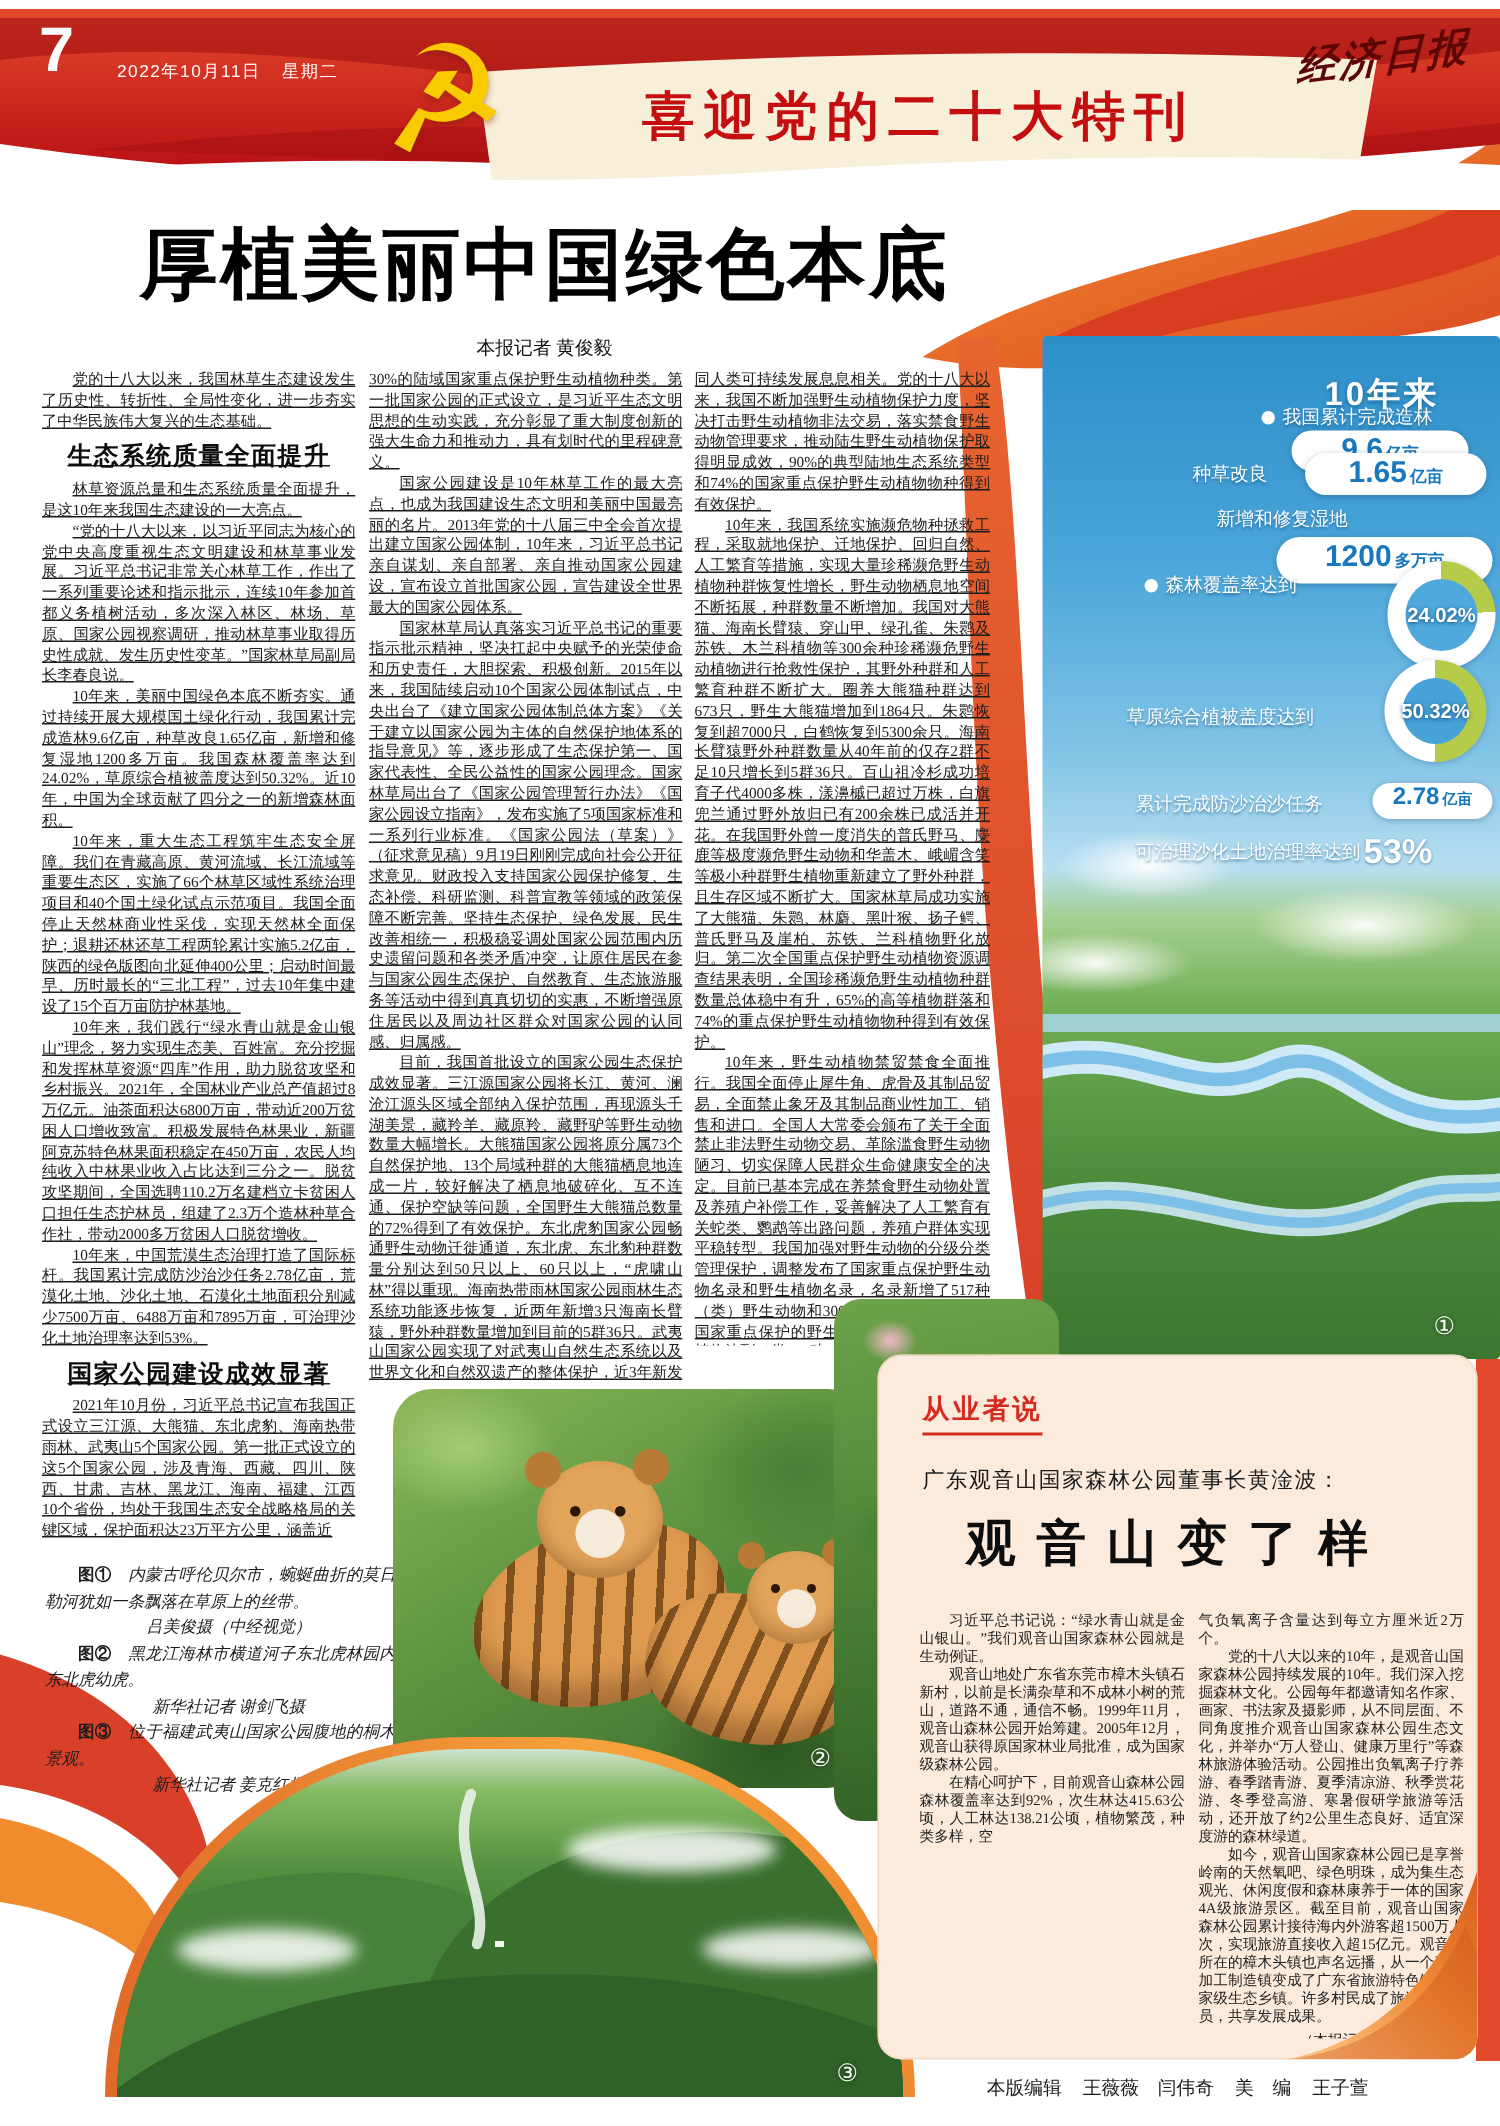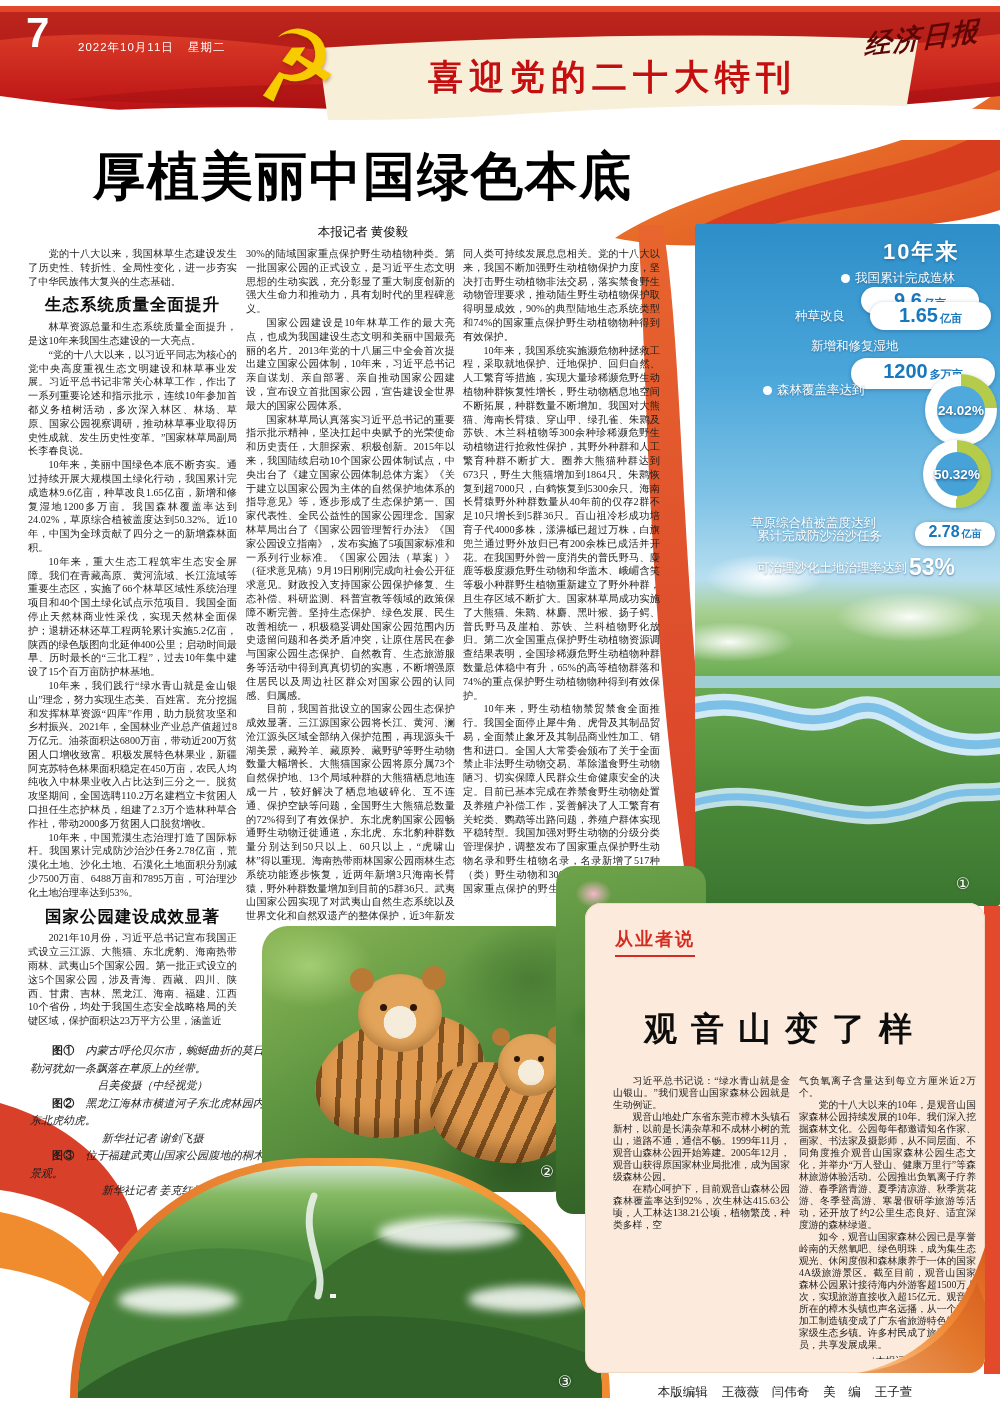--- a/index.html
+++ b/index.html
@@ -21,21 +21,21 @@
           transform:rotate(-7deg) skewX(-8deg);letter-spacing:2px;}
 
   
   .headline{position:absolute;left:58px;top:142px;width:610px;margin:0;text-align:center;color:#000;
           font-size:52px;font-weight:bold;letter-spacing:2px;z-index:2;font-family:Liberation Mono, monospace;}
   .byline{position:absolute;left:58px;top:224px;width:610px;text-align:center;font-size:12.5px;
           font-family:"Liberation Serif",serif;color:#111;z-index:2;}
 
   
   .col{position:absolute;z-index:2;font-family:"Liberation Serif",serif;font-size:10.2px;line-height:13.8px;
-       text-align:justify;color:#1c1c1c;overflow:hidden;}
+       text-align:justify;color:#1c1c1c;overflow:hidden;text-decoration:underline;}
   .col p{margin:0;text-indent:2em;}
   .col h3{font-family:"Liberation Sans",sans-serif;font-size:16.5px;color:#0d0d0d;text-align:center;
           margin:10px 0 8px;letter-spacing:1px;}
   .col1{left:28px;top:247px;width:209px;height:790px;}
   .col2{left:246px;top:247px;width:209px;height:676px;}
   .col3{left:463px;top:247px;width:197px;height:650px;}
 
   
   .captions{position:absolute;left:30px;top:1042px;width:245px;z-index:2;font-family:"Liberation Serif",serif;
             font-style:italic;font-size:11px;line-height:17.5px;color:#1c1c1c;text-align:justify;}
@@ -49,33 +49,33 @@
       border-radius:3px;
       background:linear-gradient(180deg,#2d8ec8 0%,#4aa6da 22%,#7fc3e6 40%,#b7def0 52%,#a6cf8f 57%,
                  #6fae54 66%,#4d8c3b 82%,#3b7630 100%);}
   .cloud{position:absolute;background:radial-gradient(closest-side,rgba(255,255,255,.95),rgba(255,255,255,0));
          border-radius:50%;}
   .marker{position:absolute;color:#fff;font-size:16px;line-height:1;z-index:6;
           font-family:"DejaVu Sans",sans-serif;text-shadow:0 0 3px rgba(0,0,0,.5);}
 
   
   .infographic{position:absolute;left:745px;top:232px;width:255px;height:352px;z-index:4;color:#fff;}
-  .ig-title{position:absolute;left:138px;top:5px;font-size:22px;font-weight:bold;letter-spacing:2px;
+  .ig-title{position:absolute;left:138px;top:16px;font-size:22px;font-weight:bold;letter-spacing:2px;
             text-shadow:0 1px 3px rgba(0,60,110,.5);}
   .ig-label{position:absolute;font-size:12.5px;white-space:nowrap;text-shadow:0 1px 2px rgba(0,60,110,.55);}
   .dot{display:inline-block;width:9px;height:9px;border-radius:50%;background:#fff;margin-right:5px;
        vertical-align:-1px;overflow:hidden;color:transparent;}
   .pill{position:absolute;background:#fff;border-radius:18px;display:flex;align-items:baseline;
         justify-content:center;color:#1778be;box-shadow:0 1px 4px rgba(0,40,90,.3);}
   .pill .v{font-size:20px;font-weight:bold;line-height:1.3;}
   .pill .u{font-size:11px;margin-left:2px;font-weight:bold;}
   .l1{left:96px;top:38px;} .p1{left:116px;top:55px;width:118px;height:27px;}
   .l2{left:50px;top:76px;} .p2{left:125px;top:70px;width:121px;height:28px;}
   .l3{left:66px;top:106px;} .p3{left:106px;top:126px;width:144px;height:31px;}
-  .l4{left:18px;top:150px;} .l5{left:6px;top:238px;margin-top:45px;}
+  .l4{left:18px;top:150px;} .l5{left:6px;top:238px;}
   .l6{left:12px;top:296px;} .p4{left:170px;top:290px;width:80px;height:24px;}
   .p4 .v{font-size:16px;text-align:right;} .p4 .u{font-size:10px;}
   .donut{position:absolute;border-radius:50%;box-shadow:0 1px 4px rgba(0,40,90,.25);}
   .d1{left:180px;top:142px;width:72px;height:72px;}
   .d2{left:178px;top:208px;width:68px;height:68px;}
   .donut .hole{position:absolute;inset:12px;border-radius:50%;}
   .h1{background:#4fa9dd;} .h2{background:#47a2d8;}
   .dval{position:absolute;left:0;top:50%;transform:translateY(-50%);width:100%;text-align:center;
         font-size:13.5px;font-weight:bold;color:#fff;text-shadow:0 1px 3px rgba(0,50,100,.8);}
   .ig-line7{position:absolute;left:12px;top:322px;white-space:nowrap;font-size:12.5px;
@@ -317,20 +317,21 @@
       <div class="village"></div>
       <div class="mist" style="left:40px;top:120px;width:120px;height:28px;"></div>
       <div class="mist" style="left:300px;top:52px;width:140px;height:30px;"></div>
       <div class="mist" style="left:390px;top:120px;width:120px;height:26px;"></div>
       <span class="marker" style="right:30px;bottom:8px">③</span>
     </div>
   </figure>
 
   <aside class="box">
     <div class="box-tag">从业者说</div>
+    <div class="box-kicker">广东观音山国家森林公园董事长黄淦波：</div>
     <div class="box-title">观音山变了样</div>
     <div class="box-col bca">
       <p>习近平总书记说：“绿水青山就是金山银山。”我们观音山国家森林公园就是生动例证。</p>
       <p>观音山地处广东省东莞市樟木头镇石新村，以前是长满杂草和不成林小树的荒山，道路不通，通信不畅。1999年11月，观音山森林公园开始筹建。2005年12月，观音山获得原国家林业局批准，成为国家级森林公园。</p>
       <p>在精心呵护下，目前观音山森林公园森林覆盖率达到92%，次生林达415.63公顷，人工林达138.21公顷，植物繁茂，种类多样，空</p>
     </div>
     <div class="box-col bcb">
       <p class="cont">气负氧离子含量达到每立方厘米近2万个。</p>
       <p>党的十八大以来的10年，是观音山国家森林公园持续发展的10年。我们深入挖掘森林文化。公园每年都邀请知名作家、画家、书法家及摄影师，从不同层面、不同角度推介观音山国家森林公园生态文化，并举办“万人登山、健康万里行”等森林旅游体验活动。公园推出负氧离子疗养游、春季踏青游、夏季清凉游、秋季赏花游、冬季登高游、寒暑假研学旅游等活动，还开放了约2公里生态良好、适宜深度游的森林绿道。</p>
       <p>如今，观音山国家森林公园已是享誉岭南的天然氧吧、绿色明珠，成为集生态观光、休闲度假和森林康养于一体的国家4A级旅游景区。截至目前，观音山国家森林公园累计接待海内外游客超1500万人次，实现旅游直接收入超15亿元。观音山所在的樟木头镇也声名远播，从一个普通加工制造镇变成了广东省旅游特色镇、国家级生态乡镇。许多村民成了旅游从业人员，共享发展成果。</p>

